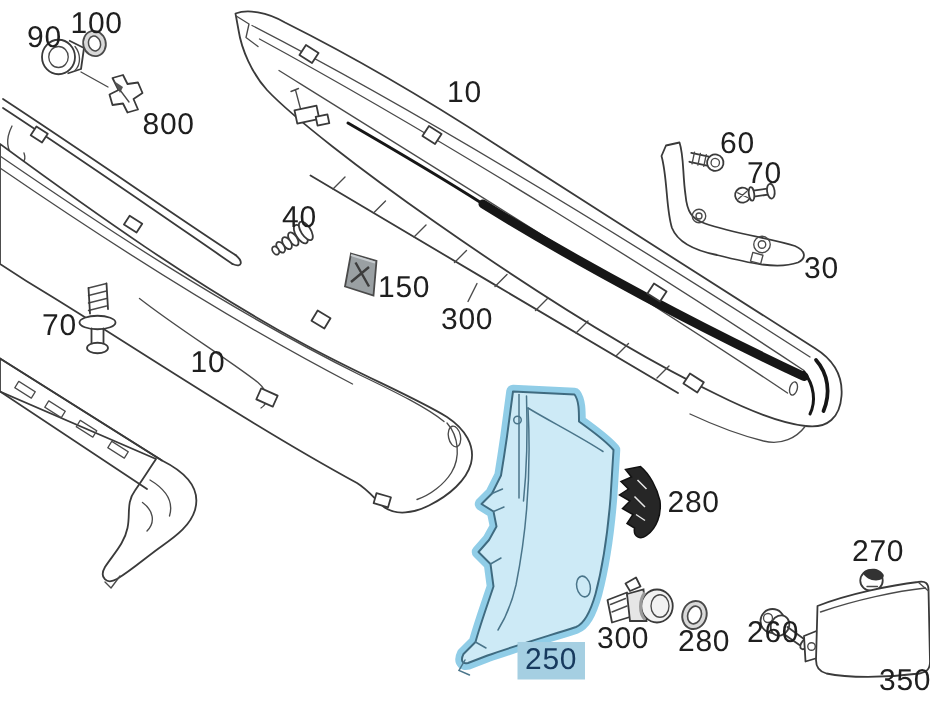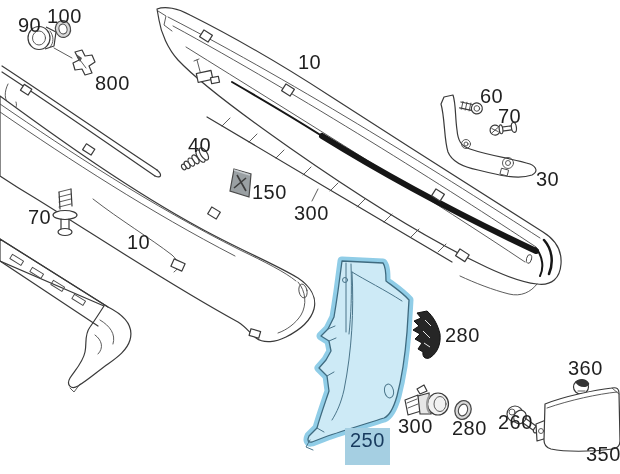--- a/index.html
+++ b/index.html
@@ -11,21 +11,21 @@
   .ln{fill:none;stroke:#3a3a3a;stroke-width:1.2;stroke-linecap:round;stroke-linejoin:round;}
   .lnt{fill:none;stroke:#4a4a4a;stroke-width:0.9;stroke-linecap:round;stroke-linejoin:round;}
   .fw{fill:#ffffff;stroke:#3a3a3a;stroke-width:1.2;stroke-linejoin:round;}
   .dark{stroke:#161616;fill:none;stroke-linecap:round;}
   .callout{
     position:absolute;font-size:20px;line-height:1;color:var(--label-color,#1f1f1f);
     letter-spacing:0.5px;white-space:nowrap;cursor:default;
   }
   .callout.highlighted{
     background:var(--hl-bg,#a5cfe2);color:var(--hl-text,#173a5e);
-    padding:2px 5px 15px 5px;
+    padding:2px 5px 3px 5px;
   }
 </style>
 </head>
 <body>
 
 <div class="stage">
 
 <svg width="620" height="474" viewBox="0 0 620 474">
 
   <g>
@@ -240,17 +240,17 @@
 <div class="callout" style="left:536px;top:169px">30</div>
 <div class="callout" style="left:188px;top:135px">40</div>
 <div class="callout" style="left:252px;top:182px">150</div>
 <div class="callout" style="left:294px;top:203px">300</div>
 <div class="callout" style="left:28px;top:207px">70</div>
 <div class="callout" style="left:127px;top:232px">10</div>
 <div class="callout" style="left:445px;top:325px">280</div>
 <div class="callout" style="left:398px;top:416px">300</div>
 <div class="callout" style="left:452px;top:418px">280</div>
 <div class="callout" style="left:498px;top:412px">260</div>
-<div class="callout" style="left:568px;top:358px">360</div>
+<div class="callout" style="left:568px;top:358px">270</div>
 <div class="callout" style="left:586px;top:444px">350</div>
 <div class="callout highlighted" style="left:345px;top:428px">250</div>
 
 </div>
 
 </body></html>

